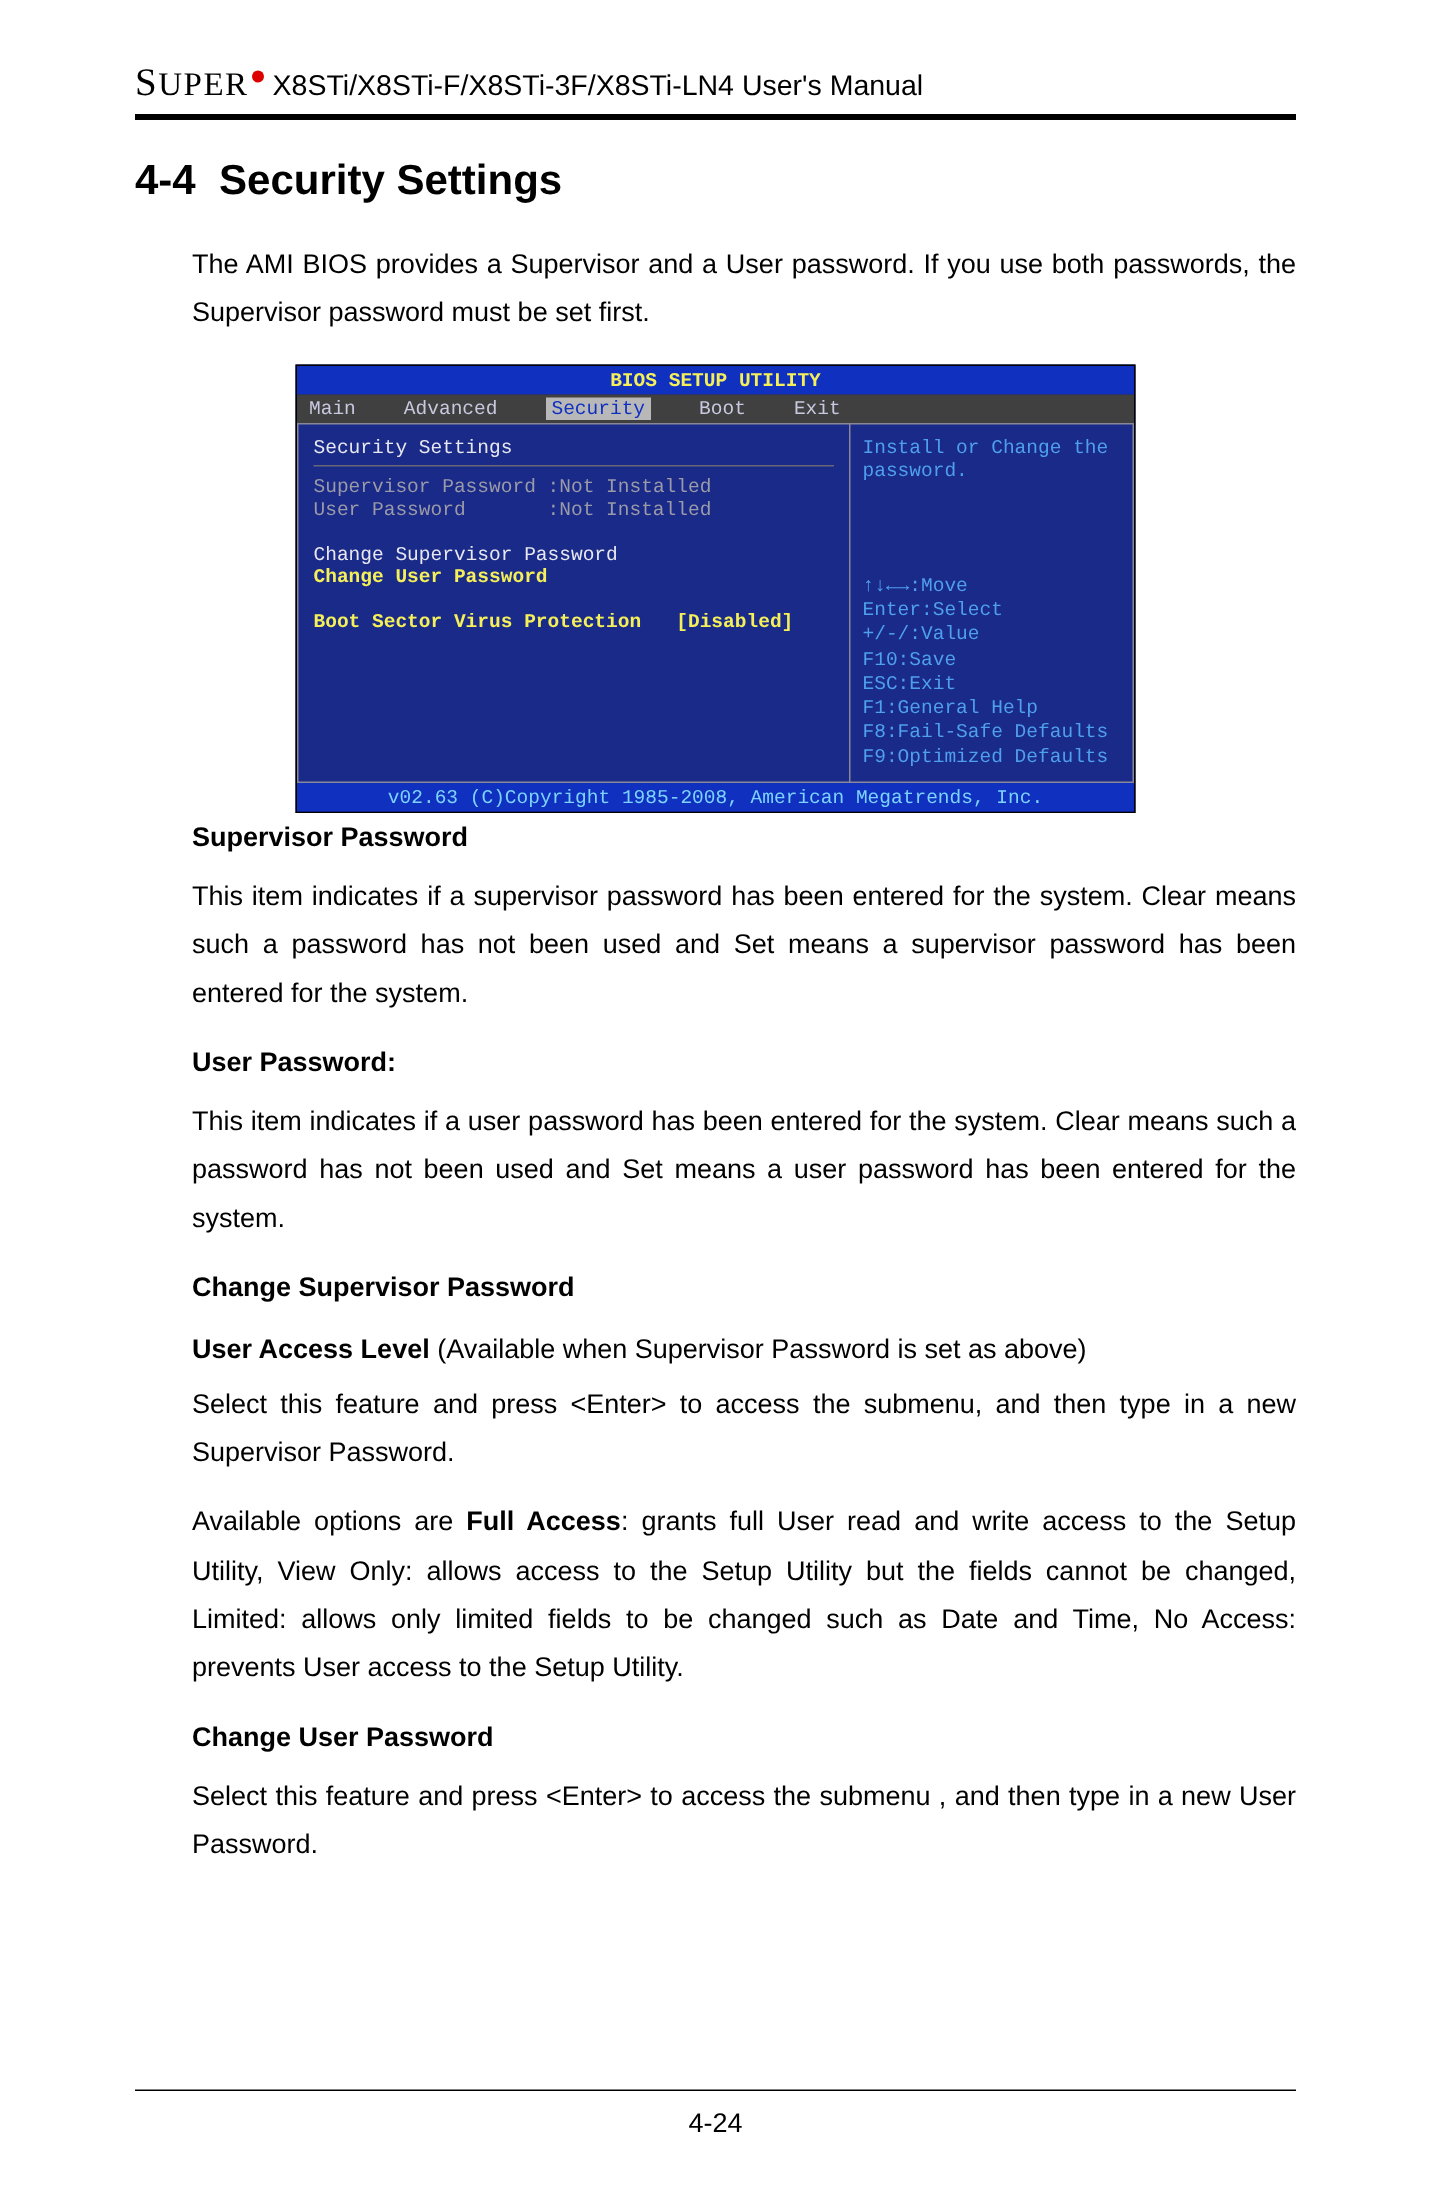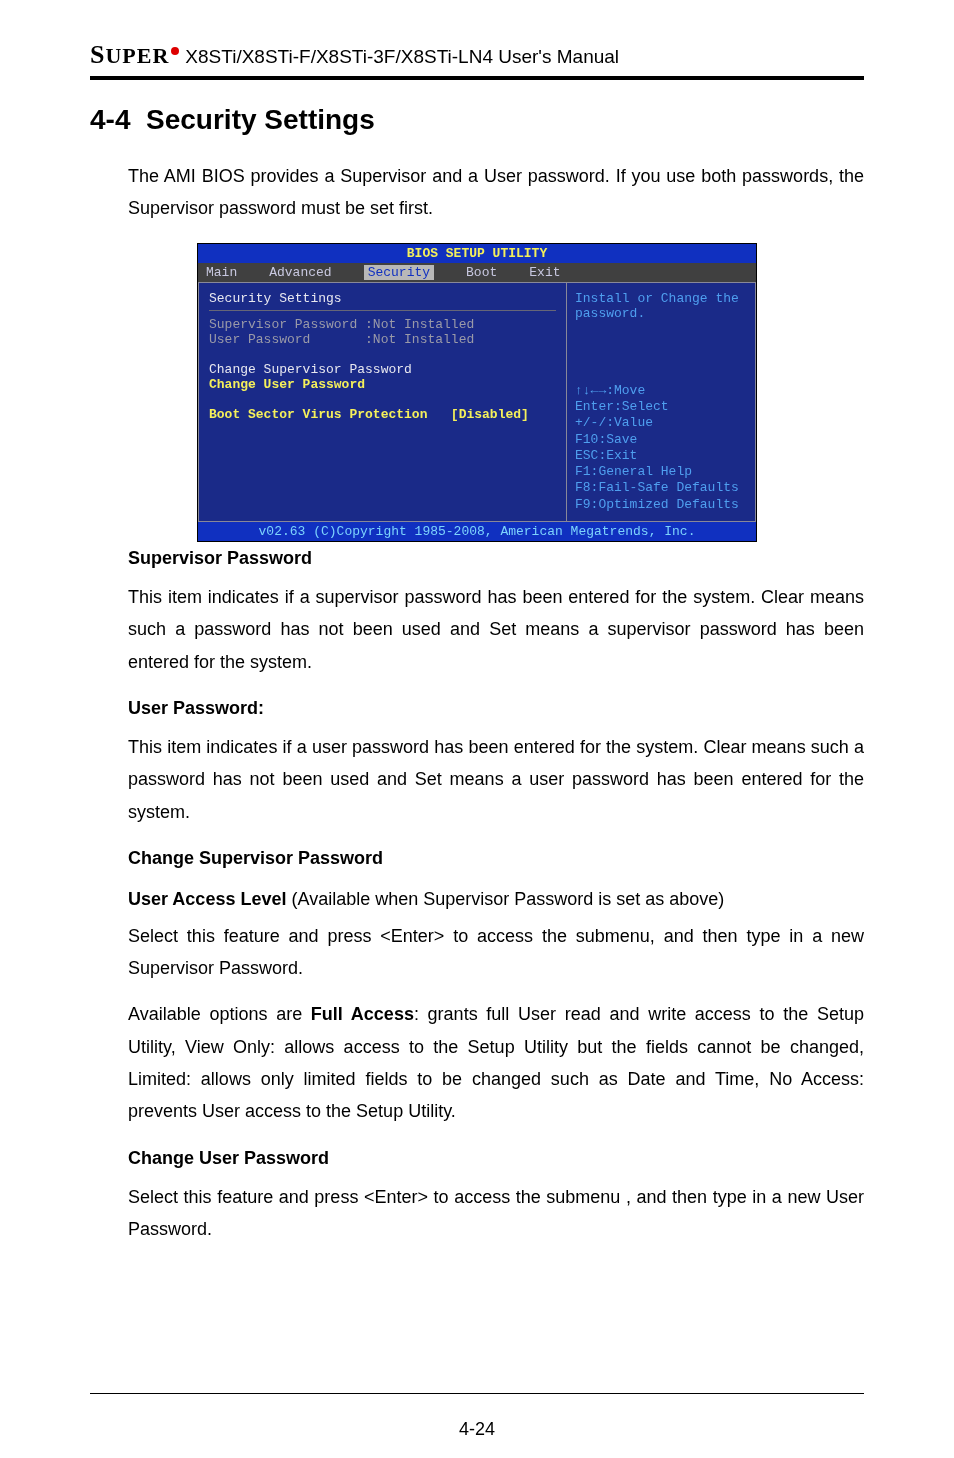--- a/index.html
+++ b/index.html
@@ -18,21 +18,20 @@
     display: flex;
     align-items: baseline;
     border-bottom: 4px solid #000;
     padding-bottom: 6px;
     margin-bottom: 24px;
   }
   .brand {
     font-family: "Times New Roman", serif;
     font-size: 22px;
     letter-spacing: 1px;
-    font-weight: bold;
   }
   .brand .s { font-size: 26px; }
   .red-dot {
     display: inline-block;
     width: 8px;
     height: 8px;
     background: #d00;
     border-radius: 50%;
     margin-left: 2px;
     margin-right: 4px;
@@ -137,21 +136,21 @@
   .first-h3 { margin-top: 4px !important; }
   .footer-rule {
     position: absolute;
     left: 90px;
     right: 90px;
     bottom: 64px;
     border-top: 1px solid #000;
   }
   .page-num {
     position: absolute;
-    bottom: 18px;
+    bottom: 32px;
     width: 954px;
     text-align: center;
     font-size: 18px;
   }
 </style>
 </head>
 <body>
 
 <div class="page">
   <div class="header-line">

